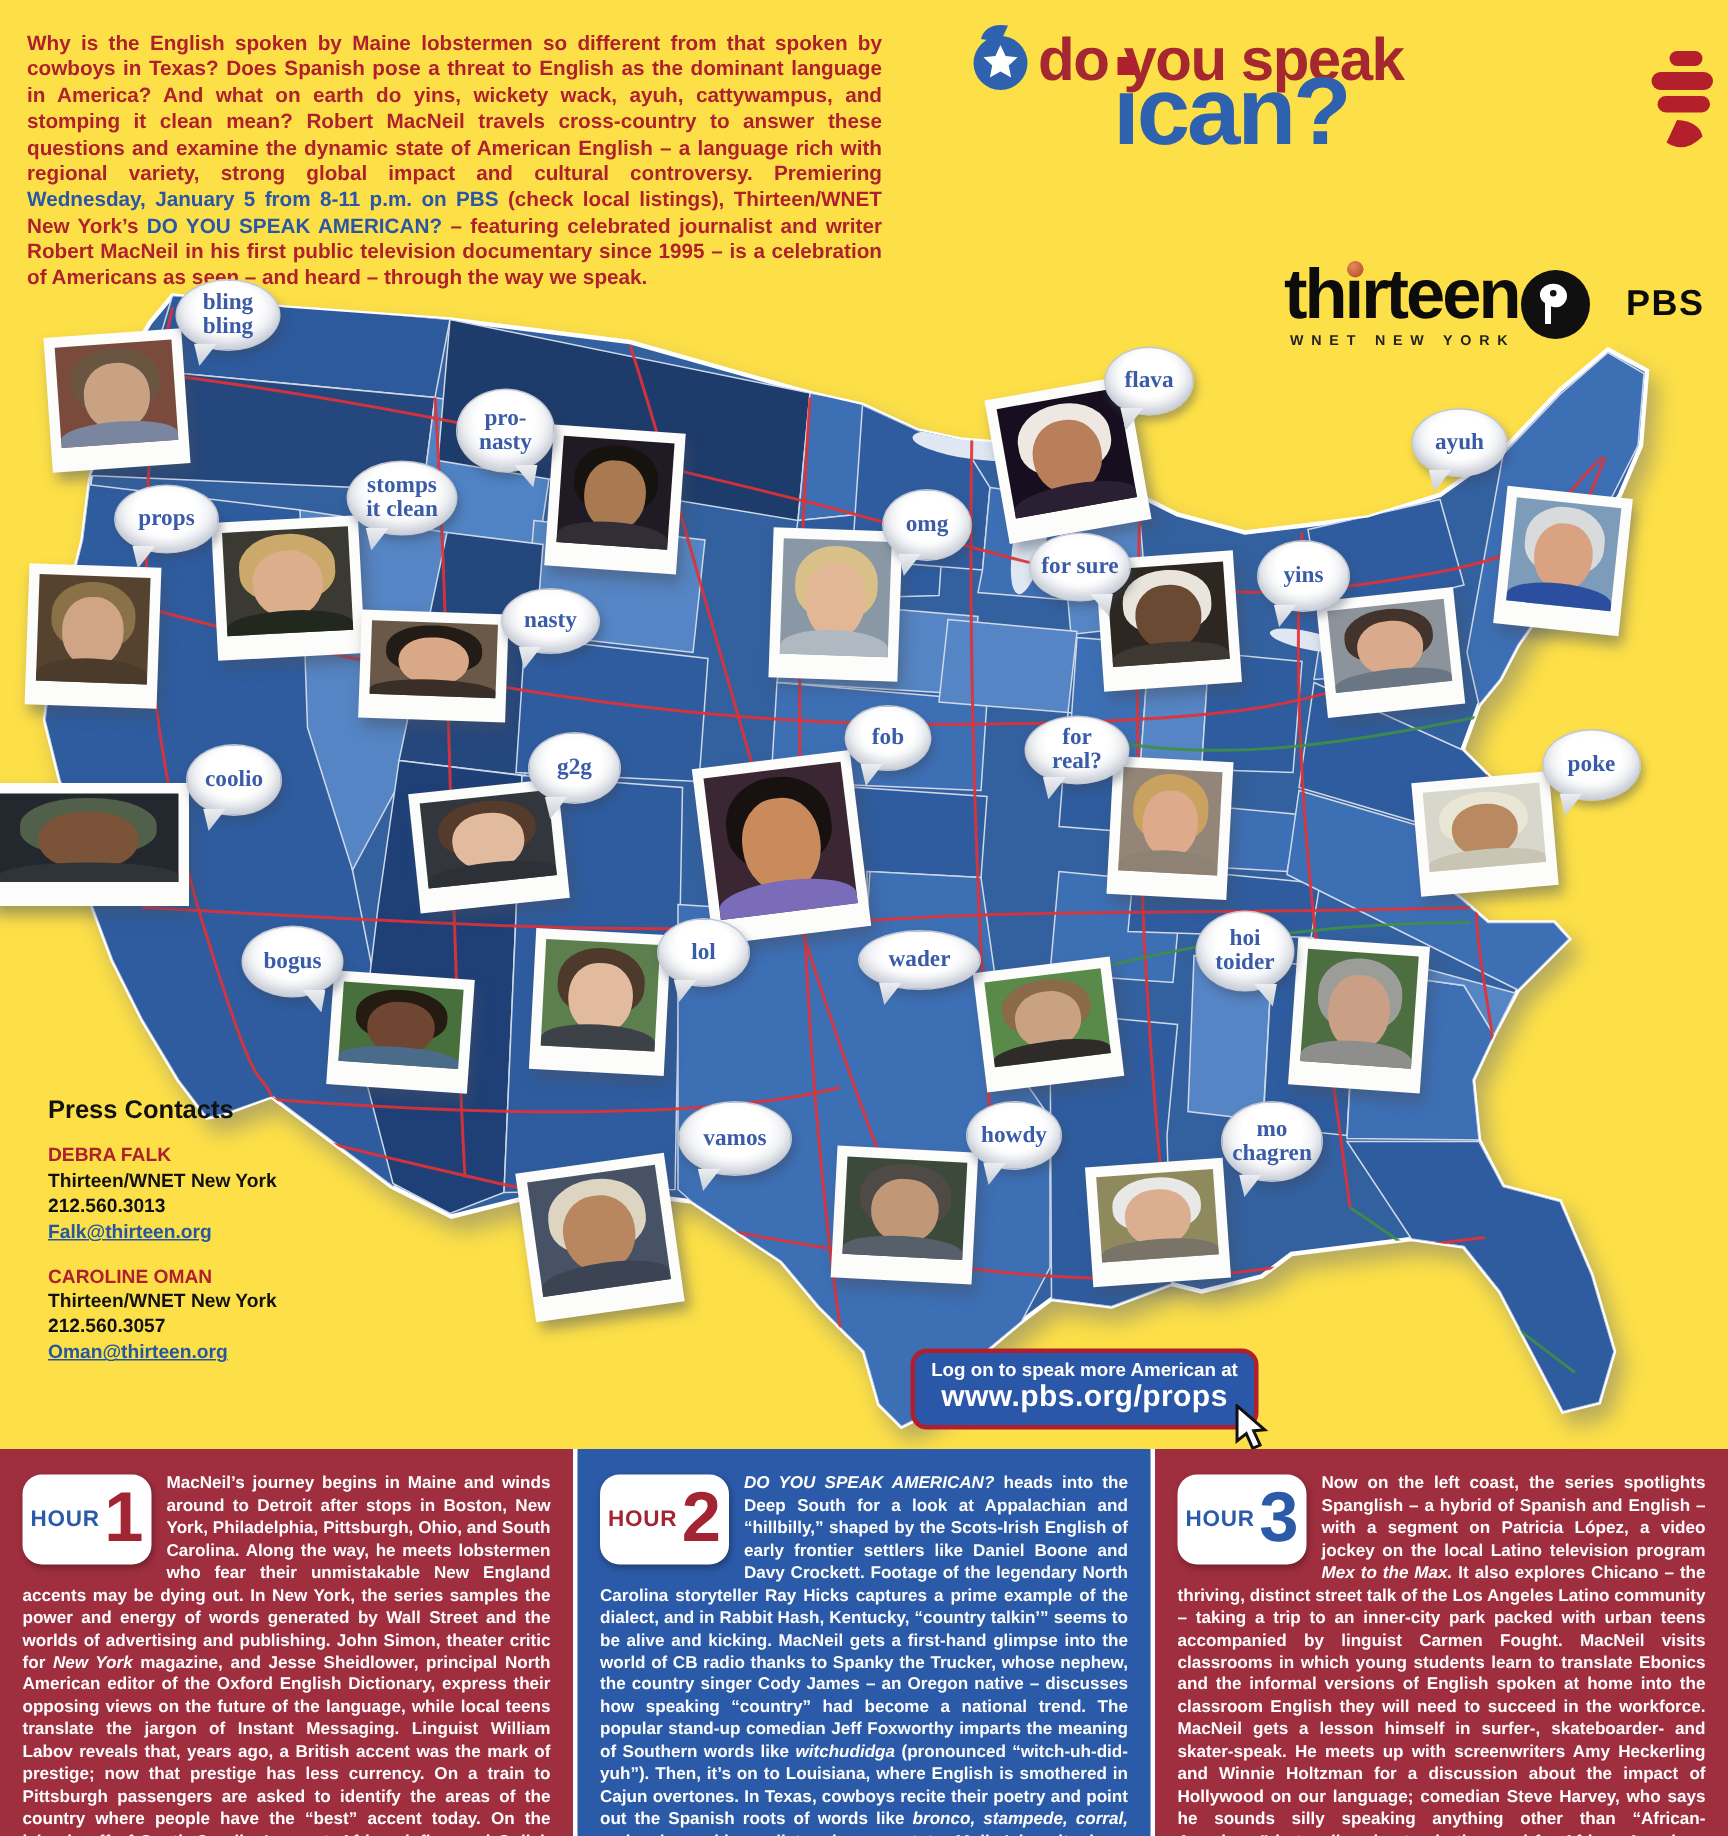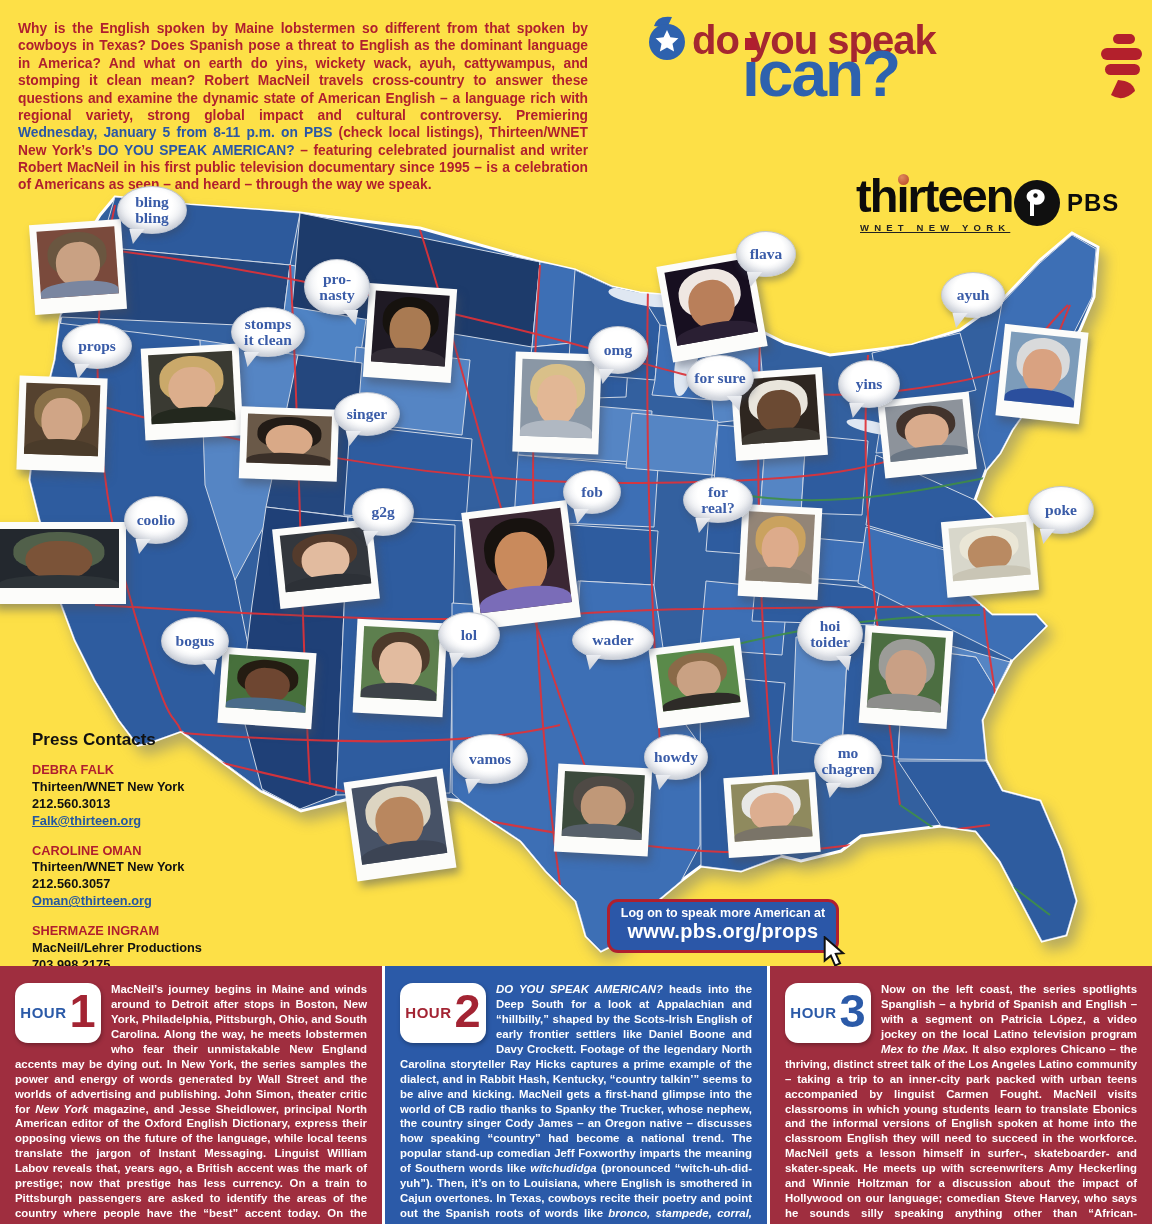--- a/index.html
+++ b/index.html
@@ -18,22 +18,22 @@
              letter-spacing:-2px;display:flex;line-height:1;}
   .i-wrap{position:relative;}
   .i-dot{position:absolute;left:3px;top:-4px;width:12px;height:12px;background:#b01f2e;}
   .flag-comma{position:absolute;left:1100px;top:34px;width:42px;height:66px;}
 
   
   .thirteen{position:absolute;left:856px;top:172px;}
   .th-text{display:flex;font-size:47px;font-weight:bold;color:#0c0c0c;letter-spacing:-2px;line-height:1;}
   .th-dot{position:absolute;left:2px;top:2px;width:11px;height:11px;border-radius:50%;
           background:radial-gradient(circle at 35% 30%,#e08a5c,#b54325);}
-  .th-sub{font-size:9.5px;letter-spacing:5.2px;color:#222;font-weight:bold;margin:3px 10px 0 4px;text-decoration:underline;}
-  .pbs{position:absolute;left:1014px;top:180px;display:flex;align-items:center;gap:7px;}
+  .th-sub{font-size:9.5px;letter-spacing:5.2px;color:#222;font-weight:bold;margin:3px 10px 0 4px;}
+  .pbs{position:absolute;left:1014px;top:180px;display:flex;align-items:center;gap:24px;}
   .pbs-text{font-size:24px;font-weight:bold;color:#0c0c0c;letter-spacing:1px;}
 
   
   .map-svg{position:absolute;left:0;top:185px;filter:drop-shadow(6px 9px 7px rgba(95,105,125,.45));}
 
   
   .bubble{position:absolute;z-index:3;border-radius:50%;border:1px solid #c2c7d1;box-sizing:border-box;
           background:radial-gradient(ellipse at 50% 38%,#ffffff 42%,#eceef2 68%,#c6cbd4 100%);
           box-shadow:2px 4px 6px rgba(60,70,90,.4), inset 0 -4px 7px rgba(120,130,150,.3);
           display:flex;align-items:center;justify-content:center;text-align:center;
@@ -208,25 +208,25 @@
 
   <div class="bubble t-bl" style="left:117px;top:186px;width:70px;height:48px">
       <span>bling bling</span>
     </div>
   <div class="bubble t-br" style="left:304px;top:259px;width:66px;height:56px">
       <span>pro- nasty</span>
     </div>
   <div class="bubble t-bl" style="left:231px;top:307px;width:74px;height:50px">
       <span>stomps it clean</span>
     </div>
-  <div class="bubble t-bl" style="left:62px;top:323px;width:70px;height:46px">
+  <div class="bubble t-bl" style="left:76px;top:323px;width:70px;height:46px">
       <span>props</span>
     </div>
   <div class="bubble t-bl" style="left:334px;top:392px;width:66px;height:44px">
-      <span>singer</span>
+      <span>nasty</span>
     </div>
   <div class="bubble t-bl" style="left:736px;top:231px;width:60px;height:46px">
       <span>flava</span>
     </div>
   <div class="bubble t-bl" style="left:588px;top:326px;width:60px;height:48px">
       <span>omg</span>
     </div>
   <div class="bubble t-br" style="left:686px;top:355px;width:68px;height:46px">
       <span>for sure</span>
     </div>
@@ -391,26 +391,20 @@
       <div class="c-line">Thirteen/WNET New York</div>
       <div class="c-line">212.560.3013</div>
       <div class="c-mail">Falk@thirteen.org</div>
     </div>
     <div class="contact">
       <div class="c-name">CAROLINE OMAN</div>
       <div class="c-line">Thirteen/WNET New York</div>
       <div class="c-line">212.560.3057</div>
       <div class="c-mail">Oman@thirteen.org</div>
     </div>
-    <div class="contact">
-      <div class="c-name">SHERMAZE INGRAM</div>
-      <div class="c-line">MacNeil/Lehrer Productions</div>
-      <div class="c-line">703.998.2175</div>
-      <div class="c-mail">singram@newshour.org</div>
-    </div>
   </div>
 
   <div class="cta">
     <div class="cta-1">Log on to speak more American at</div>
     <div class="cta-2">www.pbs.org/props</div>
     <svg class="cursor" viewBox="0 0 24 26">
       <polygon points="2,1 2,20 7,16 10.5,24 14.5,22.2 11,14.5 17,14" fill="#ffffff" stroke="#111" stroke-width="1.6"></polygon>
     </svg>
   </div>
 

